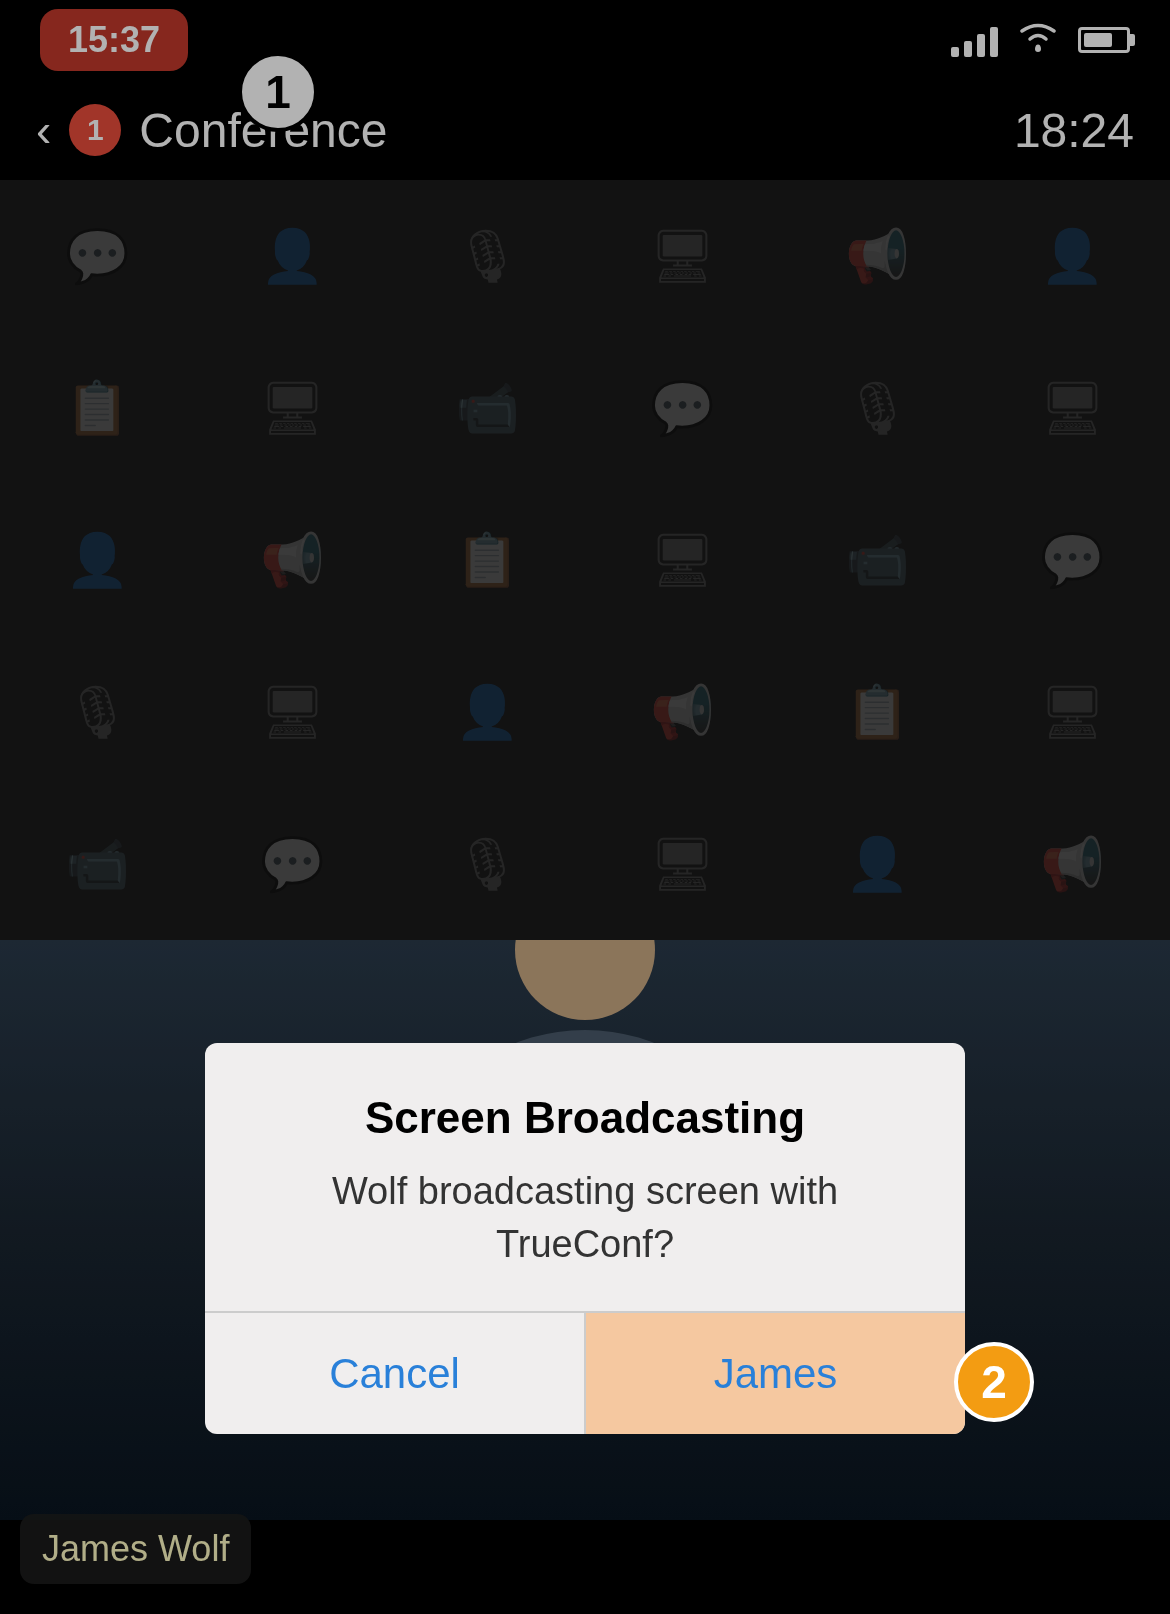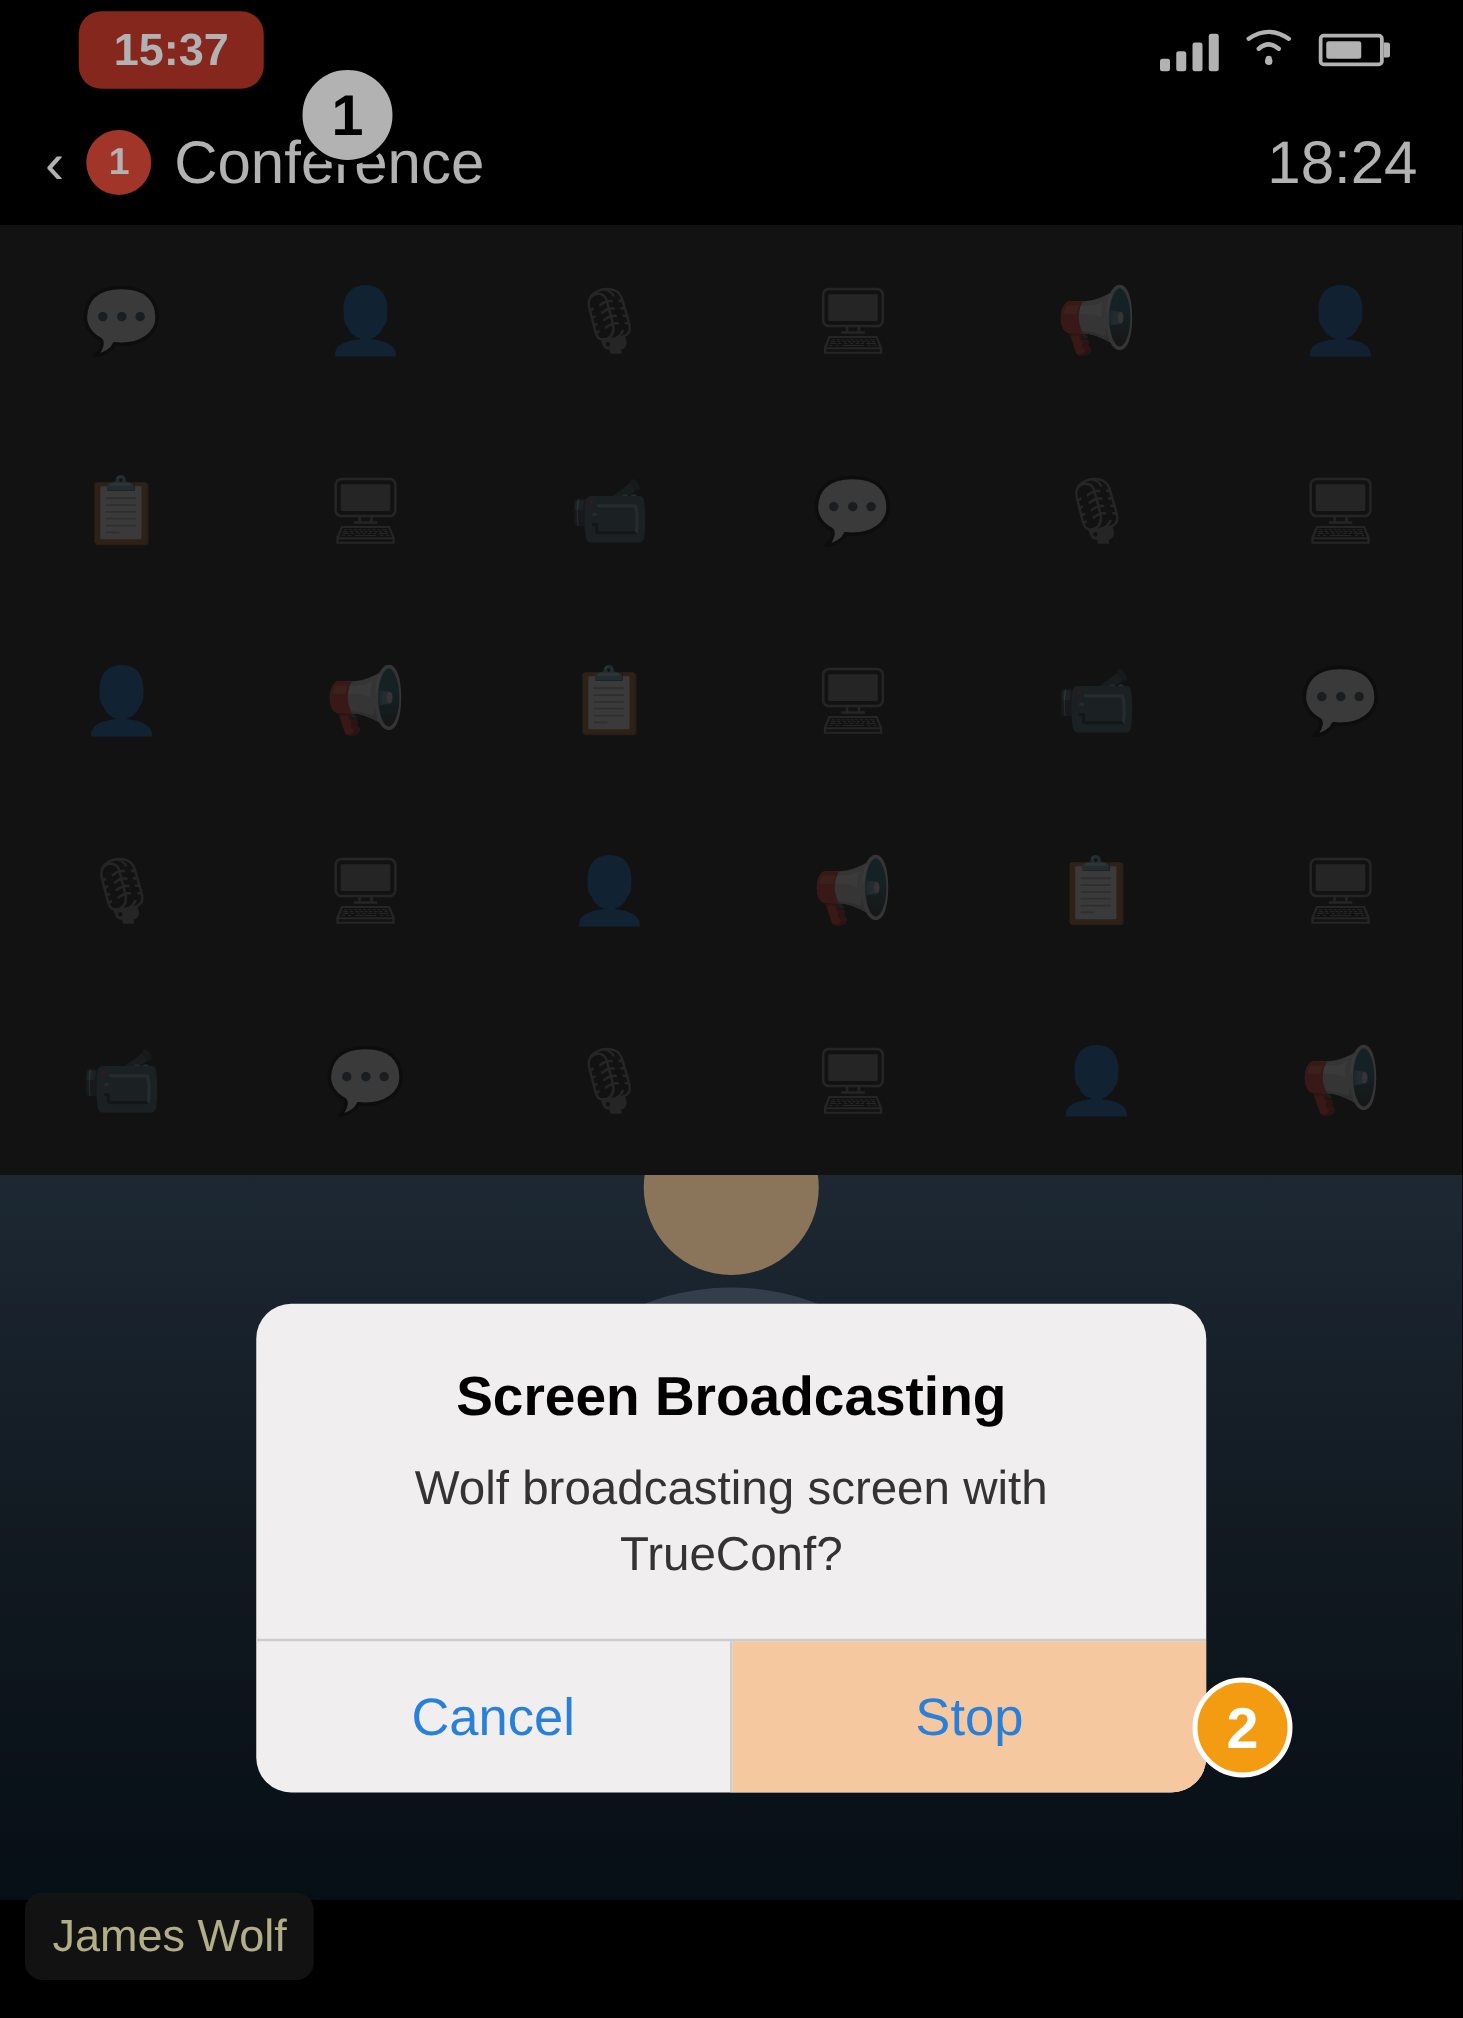--- a/index.html
+++ b/index.html
@@ -17,21 +17,21 @@
     .status-bar {
       position: absolute;
       top: 0;
       left: 0;
       width: 100%;
       height: 80px;
       background: #000;
       display: flex;
       align-items: center;
       justify-content: space-between;
-      padding: 0 63px;
+      padding: 0 40px;
       z-index: 10;
     }
 
     .time-pill {
       background: #c0392b;
       color: #fff;
       font-size: 36px;
       font-weight: 600;
       padding: 10px 28px;
       border-radius: 18px;
@@ -263,21 +263,21 @@
       background: rgba(0,0,0,0.3);
       z-index: 30;
       display: flex;
       align-items: flex-end;
       justify-content: center;
       padding-bottom: 180px;
     }
 
     .dialog-box {
       background: #f0eeee;
-      border-radius: 28px;
+      border-radius: 12px;
       width: 760px;
       overflow: hidden;
       z-index: 35;
     }
 
     .dialog-content {
       padding: 50px 60px 40px;
       text-align: center;
     }
 
@@ -440,18 +440,18 @@
 <div class="dialog-overlay">
   <div class="dialog-box">
     <div class="dialog-content">
       <div class="dialog-title">Screen Broadcasting</div>
       <div class="dialog-message">Wolf broadcasting screen with TrueConf?</div>
     </div>
     <div class="dialog-divider-h"></div>
     <div class="dialog-buttons">
       <button class="dialog-btn dialog-btn-cancel">Cancel</button>
       <div class="dialog-divider-v"></div>
-      <button class="dialog-btn dialog-btn-stop">Stop</button>
+      <button class="dialog-btn dialog-btn-stop">James</button>
     </div>
   </div>
 </div>
 
 <div class="badge-circle-2">2</div>
 
 </body></html>

